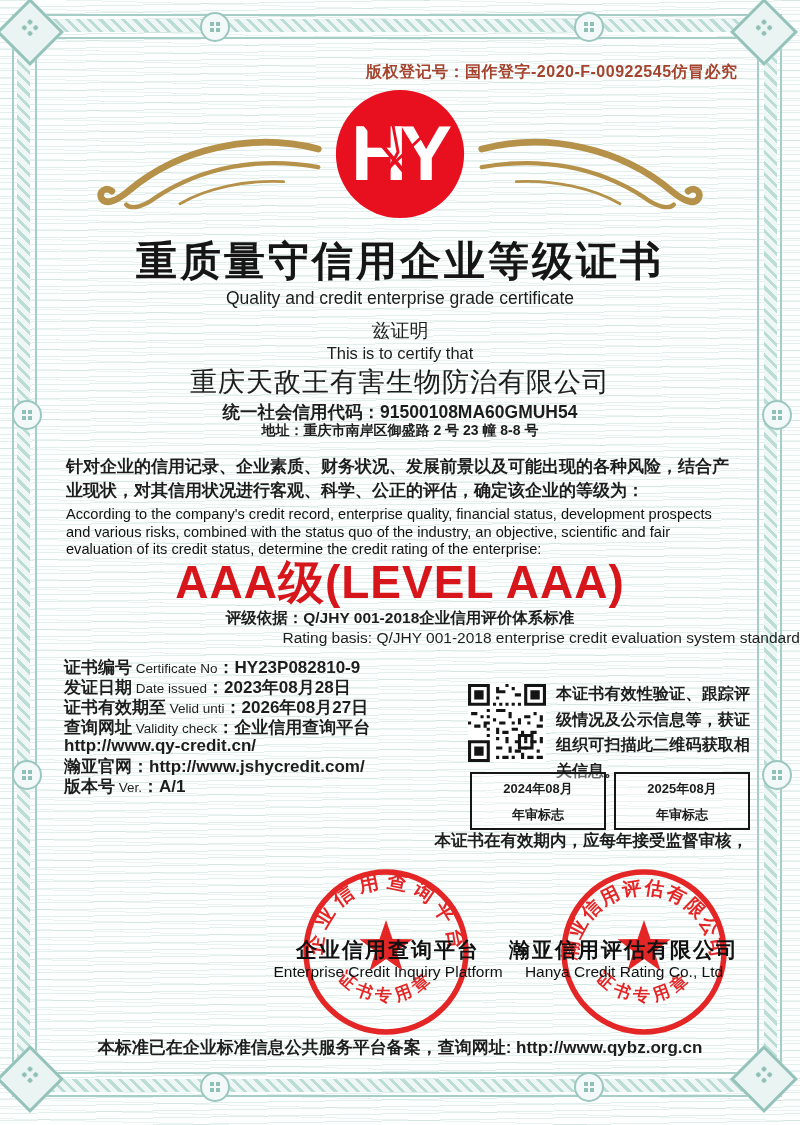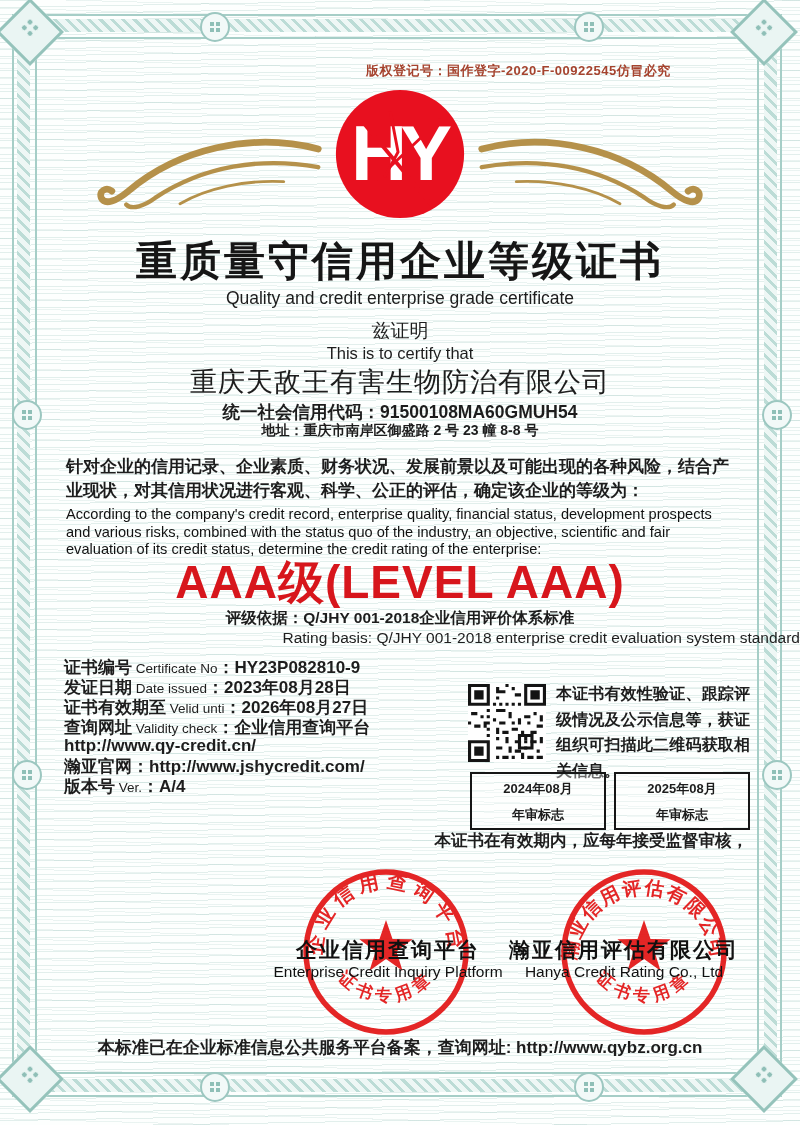--- a/index.html
+++ b/index.html
@@ -21,21 +21,21 @@
   .corner::before{content:"";position:absolute;left:10px;top:10px;width:16px;height:16px;
     background-image:radial-gradient(#8fbfb7 2.4px, transparent 2.6px);background-size:8px 8px;}
   .corner.tl{left:6px;top:8px}.corner.tr{right:12px;top:8px}.corner.bl{left:6px;bottom:22px}.corner.br{right:12px;bottom:22px}
   .motif{position:absolute;width:26px;height:26px;border-radius:50%;background:#f2f9f8;border:2px solid #9cc7c0;}
   .motif::before{content:"";position:absolute;left:7px;top:7px;width:12px;height:12px;
     background-image:radial-gradient(#8fbfb7 2.2px, transparent 2.4px);background-size:6px 6px;}
   
   .abs{position:absolute;}
   .center{left:0;right:0;text-align:center;}
   
-  .copyright{top:62px;left:366px;font-size:13px;font-weight:700;color:#a5432e;letter-spacing:.5px;}
+  .copyright{top:62px;left:366px;font-size:16px;font-weight:700;color:#a5432e;letter-spacing:.5px;}
   .logo{left:332px;top:86px;width:136px;height:136px;}
   .flourish{top:124px;width:238px;height:96px;}
   .flourish.left{left:86px;} .flourish.right{left:476px;transform:scaleX(-1);}
   .title-cn{top:234px;font-size:41px;font-weight:900;letter-spacing:3px;color:#161616;}
   .title-en{top:288px;font-size:17.5px;color:#1c1c1c;}
   .certify-cn{top:318px;font-size:19px;font-weight:400;}
   .certify-en{top:344px;font-size:16.5px;}
   .company{top:364px;font-size:27px;font-weight:400;letter-spacing:1px;}
   .code-line{top:400px;font-size:17.5px;font-weight:700;}
   .addr-line{top:422px;font-size:14px;font-weight:700;}
@@ -140,21 +140,21 @@
     <div class="dline">
       <span>查询网址</span><span class="en"> Validity check</span><span>：</span><span>企业信用查询平台</span>
     </div>
     <div class="dline">
       <span>http://www.qy-credit.cn/</span>
     </div>
     <div class="dline">
       <span>瀚亚官网</span><span>：</span><span>http://www.jshycredit.com/</span>
     </div>
     <div class="dline">
-      <span>版本号</span><span class="en"> Ver.</span><span>：</span><span>A/4</span>
+      <span>版本号</span><span class="en"> Ver.</span><span>：</span><span>A/1</span>
     </div>
   </div>
 
   <svg class="abs qr" viewBox="0 0 25 25">
     <rect width="25" height="25" fill="#fff"></rect>
     <path fill="#141414" d="M0 0h7v7H0zM18 0h7v7h-7zM0 18h7v7H0z"></path>
     <path fill="#fff" d="M1 1h5v5H1zM19 1h5v5h-5zM1 19h5v5H1z"></path>
     <path fill="#141414" d="M2 2h3v3H2zM20 2h3v3h-3zM2 20h3v3H2z"></path>
     <path fill="#141414" d="M16 16h5v1h-5zM16 17h1v4h-1zM20 17h1v4h-1zM17 20h3v1h-3zM18 18h1v1h-1z"></path>
     <path fill="#141414" d="M8 6h1v1H8zM10 6h1v1h-1zM12 6h1v1h-1zM14 6h1v1h-1zM16 6h1v1h-1zM6 8h1v1H6zM6 10h1v1H6zM6 12h1v1H6zM6 14h1v1H6zM6 16h1v1H6zM9 1h1v2H9zM9 4h1v1H9zM10 2h2v1h-2zM12 0h1v1h-1zM14 1h1v1h-1zM15 3h2v1h-2zM9 8h3v1H9zM13 9h1v2h-1zM1 9h2v1H1zM4 10h1v1H4zM0 12h1v1H0zM2 13h2v1H2zM5 12h1v2H5zM8 11h1v1H8zM10 12h2v1h-2zM14 12h1v1h-1zM16 11h1v2h-1zM18 10h2v1h-2zM21 9h1v1h-1zM23 10h1v2h-1zM19 12h1v1h-1zM22 13h2v1h-2zM9 14h1v2H9zM11 15h2v1h-2zM14 14h2v1h-2zM17 15h1v1h-1zM20 15h2v1h-2zM9 17h1v1H9zM12 17h1v2h-1zM15 18h2v1h-2zM18 17h1v1h-1zM20 18h2v1h-2zM23 17h1v2h-1zM9 20h2v1H9zM13 20h1v2h-1zM15 21h2v1h-2zM18 20h1v1h-1zM9 23h1v1H9zM11 23h2v1h-2zM14 23h1v1h-1zM17 22h1v2h-1zM19 23h2v1h-2zM22 21h1v1h-1zM22 23h2v1h-2z"></path>

